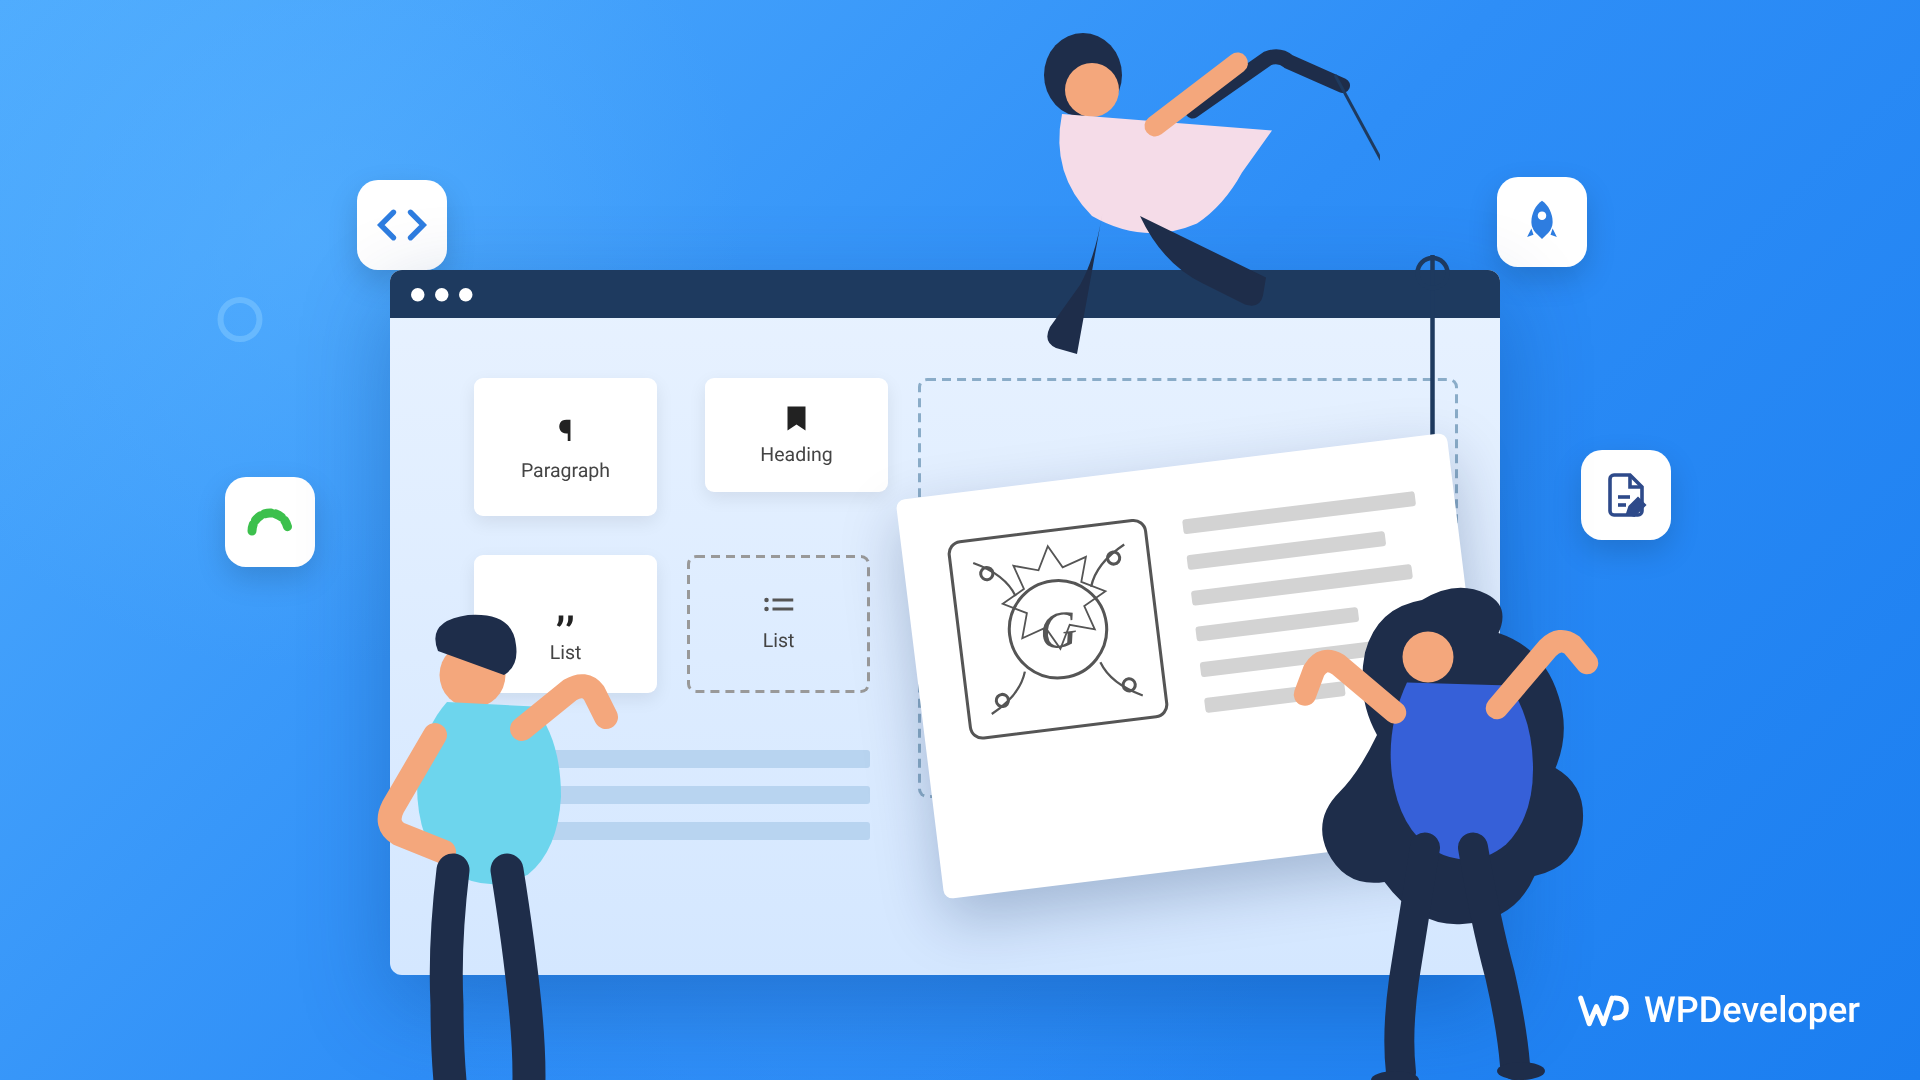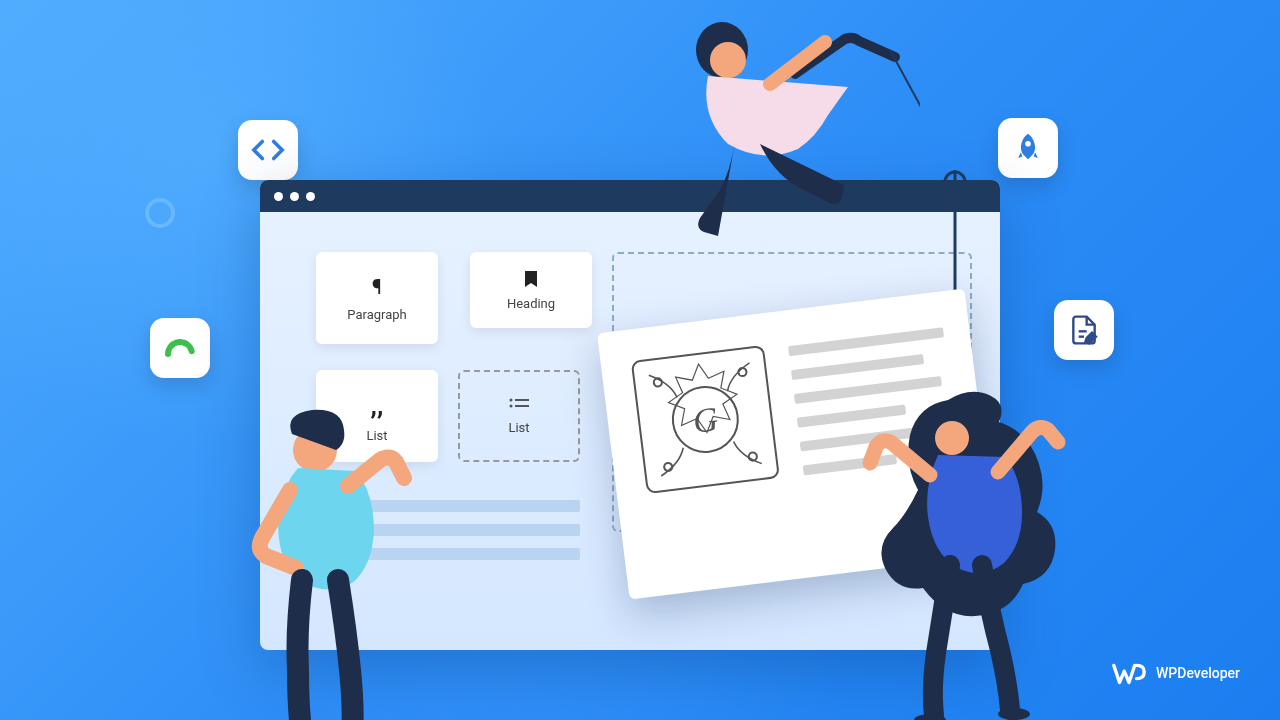--- a/index.html
+++ b/index.html
@@ -27,21 +27,21 @@
 .card{position:absolute;left:352px;top:130px;width:370px;height:268px;background:#fff;border-radius:6px;box-shadow:0 15px 40px rgba(0,30,80,.25);transform:rotate(-7deg);display:flex;padding:26px;gap:20px}
 .card-art{width:142px;height:145px;flex-shrink:0}
 .card-lines{flex:1;padding-top:10px}
 .card-lines div{height:10px;background:#d3d3d3;margin-bottom:14px;border-radius:2px}
 .card-lines div:nth-child(1){width:100%}.card-lines div:nth-child(2){width:85%}.card-lines div:nth-child(3){width:95%}.card-lines div:nth-child(4){width:70%}.card-lines div:nth-child(5){width:90%}.card-lines div:nth-child(6){width:60%}
 .hook{position:absolute;left:680px;top:-10px;width:30px;height:200px;pointer-events:none}
 .person{position:absolute;pointer-events:none}
 .person.top{left:380px;top:-178px;width:280px;height:240px}
 .person.left{left:-40px;top:220px;width:200px;height:350px}
 .person.right{left:600px;top:200px;width:220px;height:350px}
-.brand{position:absolute;right:40px;bottom:28px;display:flex;align-items:center;gap:8px;color:#fff;font-size:14px;font-weight:500}
+.brand{position:absolute;right:40px;bottom:28px;display:flex;align-items:center;gap:8px;color:#fff;font-size:24px;font-weight:500}
 .brand svg{width:38px;height:38px}
 </style>
 </head>
 <body>
 
 <div class="bg-blob1"></div>
 <div class="bg-blob2"></div>
 <div class="circle-ring"></div>
 
 <div class="float-icon code">

